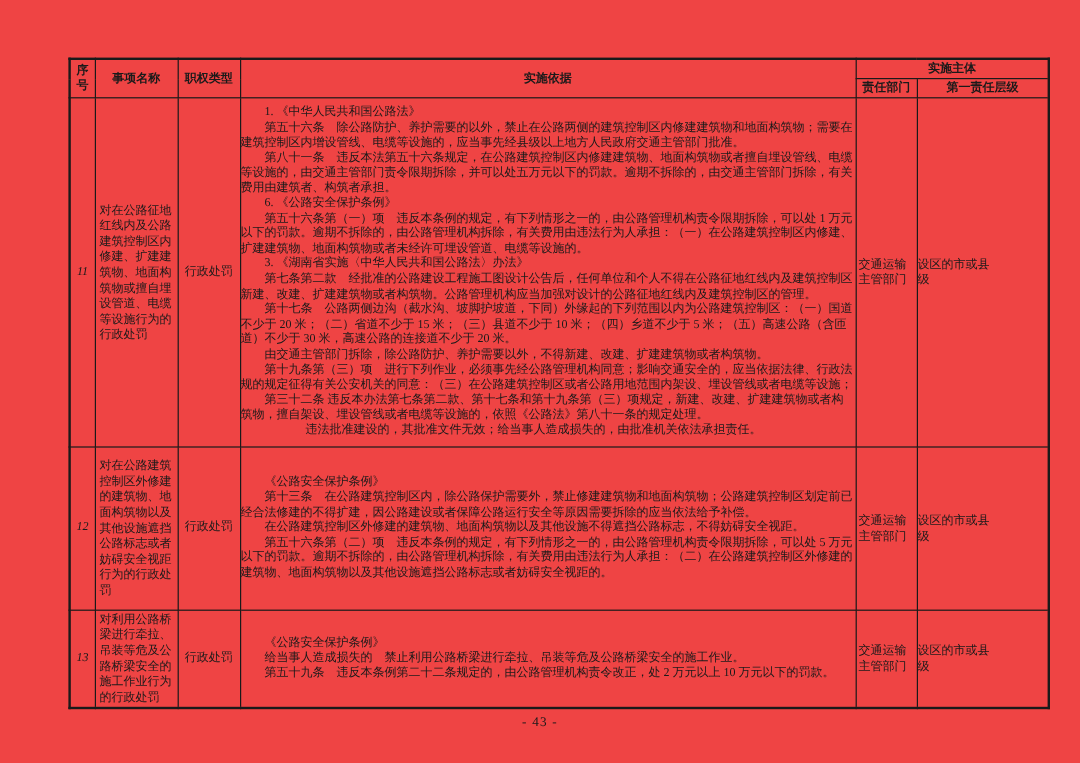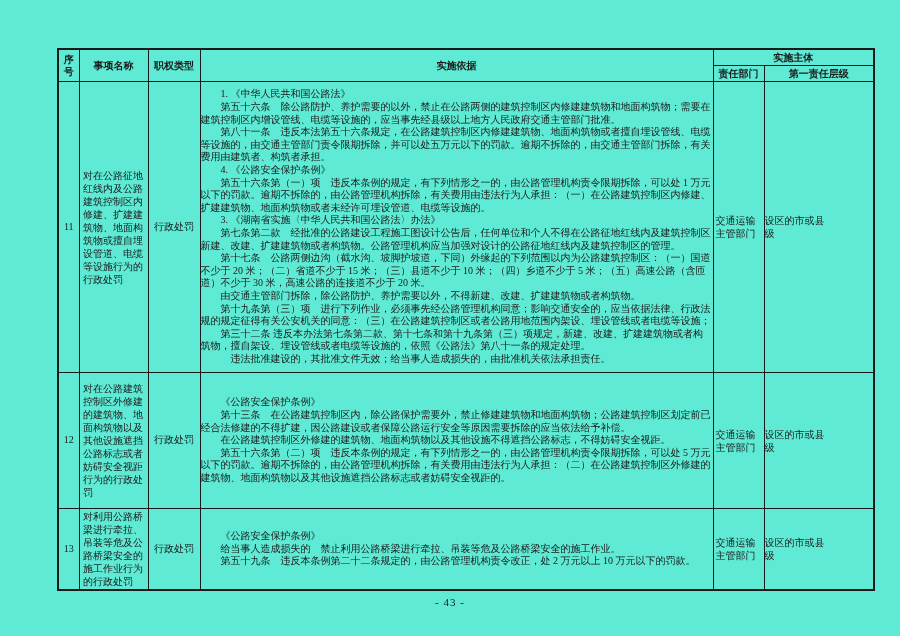--- a/index.html
+++ b/index.html
@@ -1,38 +1,38 @@
 <!DOCTYPE html>
 <html><head>
 <meta charset="utf-8">
 <style>
   html,body{margin:0;padding:0;}
   body{
     width:900px;height:636px;background:#ffffff;
     font-family:"Liberation Serif","DejaVu Serif",serif;
     color:#1a1a1a;position:relative;overflow:hidden;
   }
-  .page{position:relative;width:900px;height:636px;background:#5eead4;}
+  .page{position:relative;width:900px;height:636px;background:#ef4444;}
   table.duty{
     position:absolute;left:57px;top:48px;width:816px;
     border-collapse:collapse;table-layout:fixed;
     border:2px solid #1a1a1a;
   }
   table.duty th, table.duty td{
     border:1px solid #1a1a1a;
     font-size:10px;line-height:12.6px;
     padding:0;vertical-align:middle;
     overflow:hidden;
   }
   table.duty th{
     font-family:"Liberation Sans","DejaVu Sans",sans-serif;
     font-weight:bold;text-align:center;
     height:15px;line-height:12px;
   }
-  td.c-no{text-align:center;}
+  td.c-no{text-align:center;font-style:italic;}
   td.c-name{padding:2px 4px;}
   .name-inner{width:61px;margin:0 auto;text-align:left;line-height:13px;word-break:break-all;}
   td.c-type{text-align:center;}
   td.c-basis{vertical-align:middle;padding:2px 3px;}
   td.c-basis p{margin:0;text-align:left;word-break:break-all;line-height:12.6px;}
   td.c-dept{padding:2px 4px;}
   .dept-inner{width:44px;word-break:break-all;line-height:13px;text-align:center;}
   td.c-level{padding:2px 5px;}
   .level-inner{width:66px;word-break:break-all;line-height:13px;}
   tbody tr:nth-child(1) td{height:290px;}
@@ -73,29 +73,29 @@
         <tr>
           <td class="c-no">11</td>
           <td class="c-name">
             <div class="name-inner">对在公路征地红线内及公路建筑控制区内修建、扩建建筑物、地面构筑物或擅自埋设管道、电缆等设施行为的行政处罚</div>
           </td>
           <td class="c-type">行政处罚</td>
           <td class="c-basis">
             <p style="text-indent: 2em;">1. 《中华人民共和国公路法》</p>
             <p style="text-indent: 2em;">第五十六条　除公路防护、养护需要的以外，禁止在公路两侧的建筑控制区内修建建筑物和地面构筑物；需要在建筑控制区内增设管线、电缆等设施的，应当事先经县级以上地方人民政府交通主管部门批准。</p>
             <p style="text-indent: 2em;">第八十一条　违反本法第五十六条规定，在公路建筑控制区内修建建筑物、地面构筑物或者擅自埋设管线、电缆等设施的，由交通主管部门责令限期拆除，并可以处五万元以下的罚款。逾期不拆除的，由交通主管部门拆除，有关费用由建筑者、构筑者承担。</p>
-            <p style="text-indent: 2em;">4. 《公路安全保护条例》</p>
+            <p style="text-indent: 2em;">6. 《公路安全保护条例》</p>
             <p style="text-indent: 2em;">第五十六条第（一）项　违反本条例的规定，有下列情形之一的，由公路管理机构责令限期拆除，可以处 1 万元以下的罚款。逾期不拆除的，由公路管理机构拆除，有关费用由违法行为人承担：（一）在公路建筑控制区内修建、扩建建筑物、地面构筑物或者未经许可埋设管道、电缆等设施的。</p>
             <p style="text-indent: 2em;">3. 《湖南省实施〈中华人民共和国公路法〉办法》</p>
             <p style="text-indent: 2em;">第七条第二款　经批准的公路建设工程施工图设计公告后，任何单位和个人不得在公路征地红线内及建筑控制区新建、改建、扩建建筑物或者构筑物。公路管理机构应当加强对设计的公路征地红线内及建筑控制区的管理。</p>
             <p style="text-indent: 2em;">第十七条　公路两侧边沟（截水沟、坡脚护坡道，下同）外缘起的下列范围以内为公路建筑控制区：（一）国道不少于 20 米；（二）省道不少于 15 米；（三）县道不少于 10 米；（四）乡道不少于 5 米；（五）高速公路（含匝道）不少于 30 米，高速公路的连接道不少于 20 米。</p>
             <p style="text-indent: 2em;">由交通主管部门拆除，除公路防护、养护需要以外，不得新建、改建、扩建建筑物或者构筑物。</p>
             <p style="text-indent: 2em;">第十九条第（三）项　进行下列作业，必须事先经公路管理机构同意；影响交通安全的，应当依据法律、行政法规的规定征得有关公安机关的同意：（三）在公路建筑控制区或者公路用地范围内架设、埋设管线或者电缆等设施；</p>
             <p style="text-indent: 2em;">第三十二条 违反本办法第七条第二款、第十七条和第十九条第（三）项规定，新建、改建、扩建建筑物或者构筑物，擅自架设、埋设管线或者电缆等设施的，依照《公路法》第八十一条的规定处理。</p>
-            <p style="text-indent: 3em;">违法批准建设的，其批准文件无效；给当事人造成损失的，由批准机关依法承担责任。</p>
+            <p style="text-indent: 3em; padding-left: 24px;">违法批准建设的，其批准文件无效；给当事人造成损失的，由批准机关依法承担责任。</p>
           </td>
           <td class="c-dept">
             <div class="dept-inner">交通运输主管部门</div>
           </td>
           <td class="c-level">
             <div class="level-inner">设区的市或县级</div>
           </td>
         </tr>
         <tr>
           <td class="c-no">12</td>

